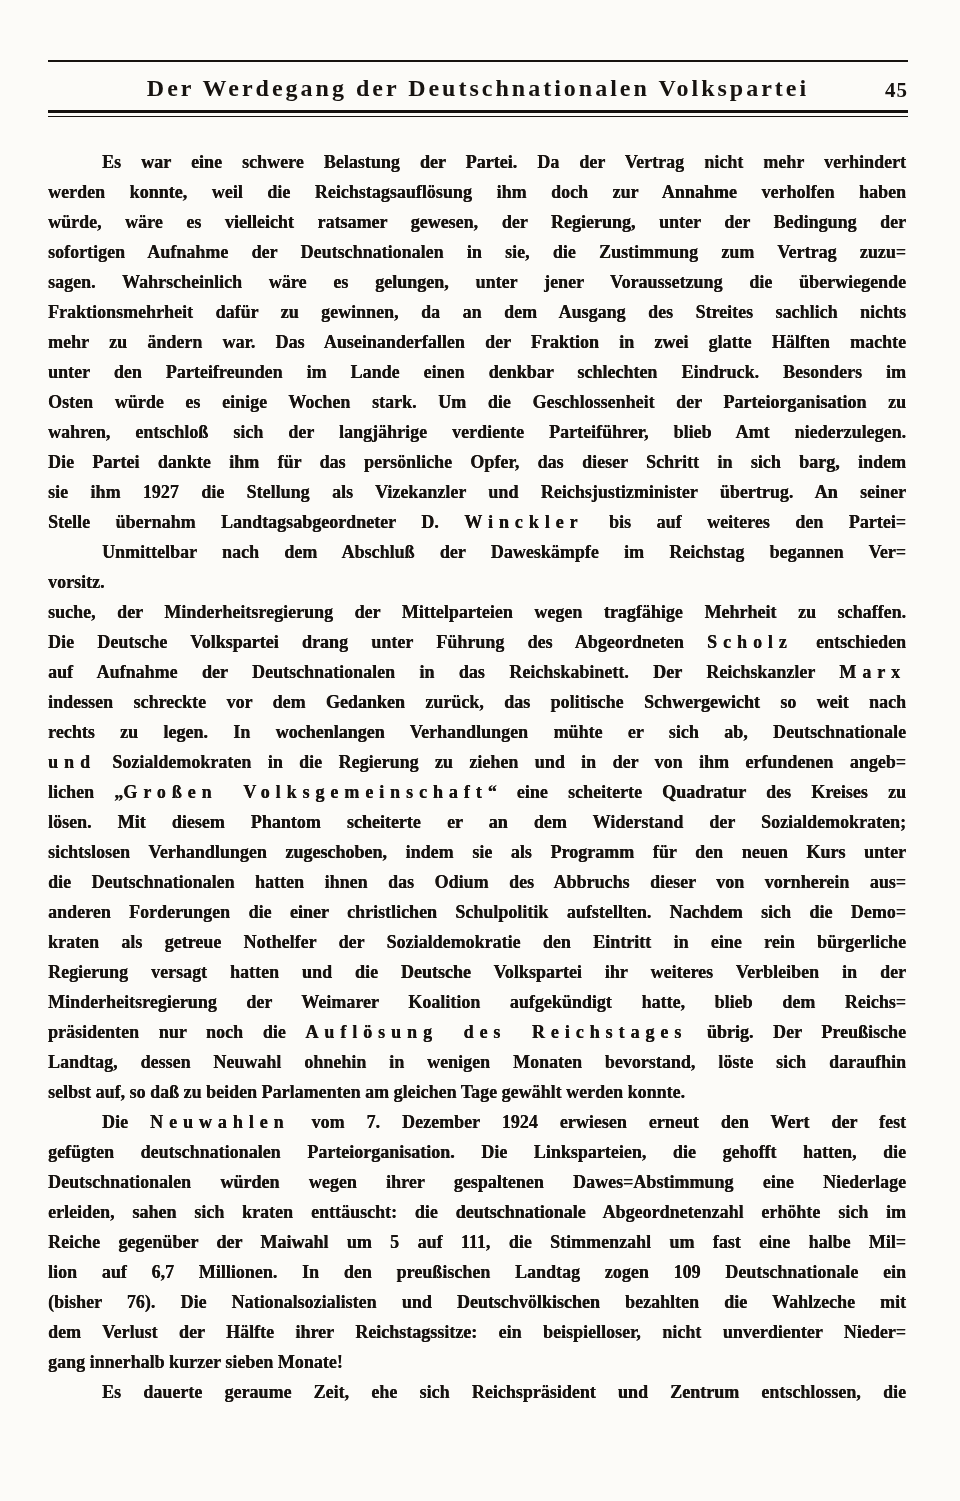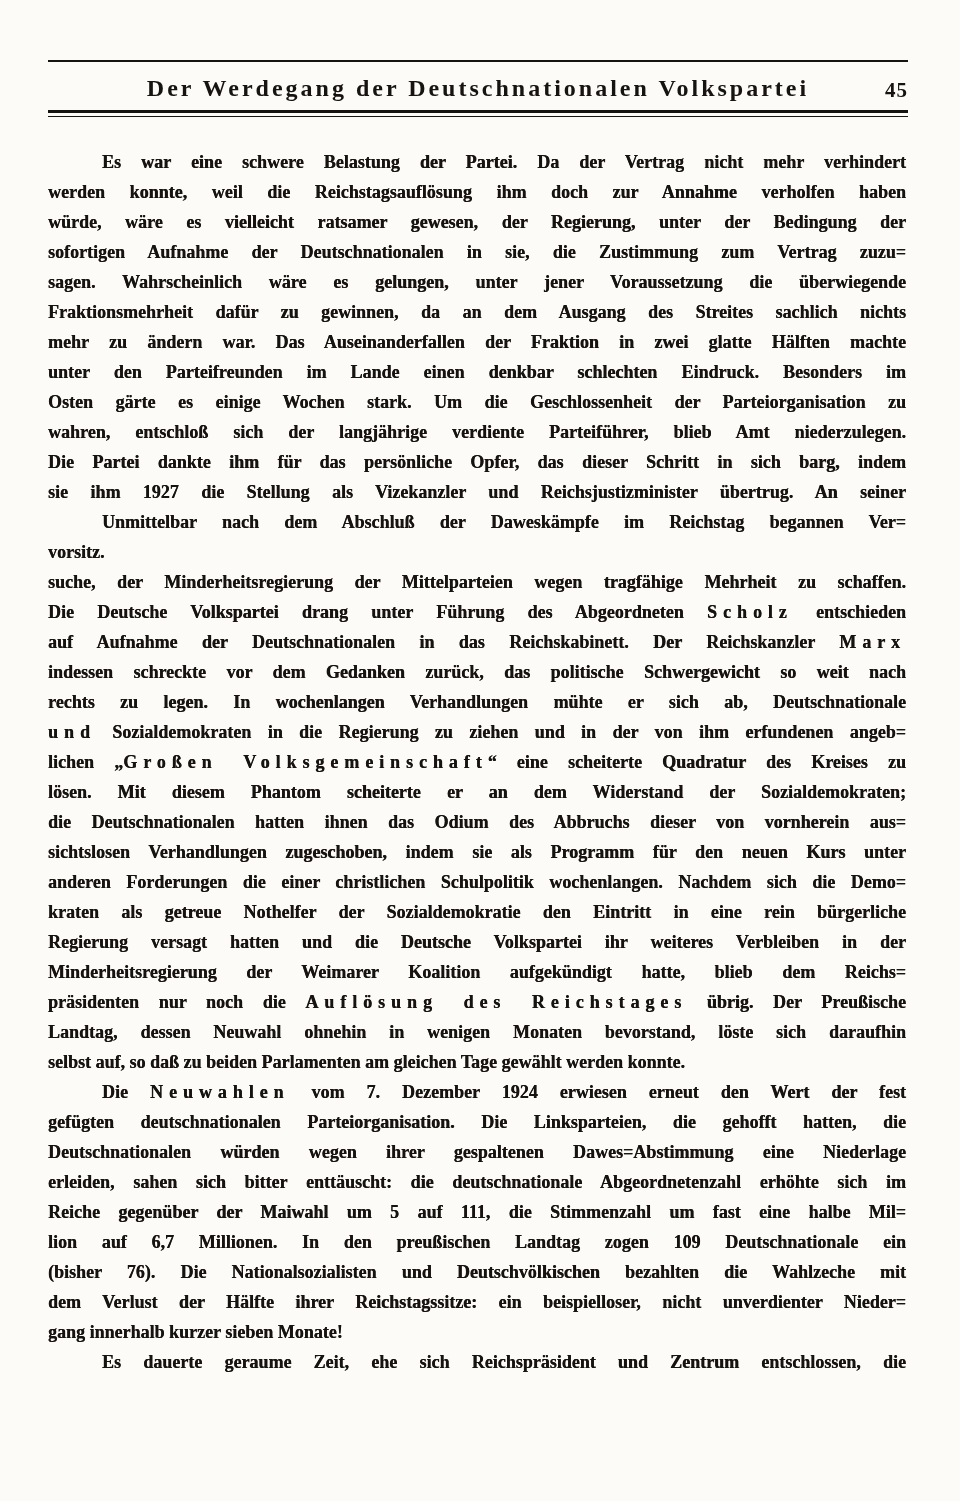--- a/index.html
+++ b/index.html
@@ -69,47 +69,48 @@
 
   <main class="text-block">
       <div class="line indent"><span class="seg">Es war eine schwere Belastung der Partei. Da der Vertrag nicht mehr verhindert</span></div>
       <div class="line"><span class="seg">werden konnte, weil die Reichstagsauflösung ihm doch zur Annahme verholfen haben</span></div>
       <div class="line"><span class="seg">würde, wäre es vielleicht ratsamer gewesen, der Regierung, unter der Bedingung der</span></div>
       <div class="line"><span class="seg">sofortigen Aufnahme der Deutschnationalen in sie, die Zustimmung zum Vertrag zuzu=</span></div>
       <div class="line"><span class="seg">sagen. Wahrscheinlich wäre es gelungen, unter jener Voraussetzung die überwiegende</span></div>
       <div class="line"><span class="seg">Fraktionsmehrheit dafür zu gewinnen, da an dem Ausgang des Streites sachlich nichts</span></div>
       <div class="line"><span class="seg">mehr zu ändern war. Das Auseinanderfallen der Fraktion in zwei glatte Hälften machte</span></div>
       <div class="line"><span class="seg">unter den Parteifreunden im Lande einen denkbar schlechten Eindruck. Besonders im</span></div>
-      <div class="line"><span class="seg">Osten gärte es einige Wochen stark. Um die Geschlossenheit der Parteiorganisation zu</span></div>
+      <div class="line"><span class="seg">Osten würde es einige Wochen stark. Um die Geschlossenheit der Parteiorganisation zu</span></div>
       <div class="line"><span class="seg">wahren, entschloß sich der langjährige verdiente Parteiführer, blieb Amt niederzulegen.</span></div>
       <div class="line"><span class="seg">Die Partei dankte ihm für das persönliche Opfer, das dieser Schritt in sich barg, indem</span></div>
       <div class="line"><span class="seg">sie ihm 1927 die Stellung als Vizekanzler und Reichsjustizminister übertrug. An seiner</span></div>
+      <div class="line"><span class="seg">Stelle übernahm Landtagsabgeordneter D. </span><span class="sp">Winckler</span><span class="seg"> bis auf weiteres den Partei=</span></div>
       <div class="line indent"><span class="seg">Unmittelbar nach dem Abschluß der Daweskämpfe im Reichstag begannen Ver=</span></div>
       <div class="line left"><span class="seg">vorsitz.</span></div>
       <div class="line"><span class="seg">suche, der Minderheitsregierung der Mittelparteien wegen tragfähige Mehrheit zu schaffen.</span></div>
       <div class="line"><span class="seg">Die Deutsche Volkspartei drang unter Führung des Abgeordneten </span><span class="sp">Scholz</span><span class="seg"> entschieden</span></div>
       <div class="line"><span class="seg">auf Aufnahme der Deutschnationalen in das Reichskabinett. Der Reichskanzler </span><span class="sp">Marx</span></div>
       <div class="line"><span class="seg">indessen schreckte vor dem Gedanken zurück, das politische Schwergewicht so weit nach</span></div>
       <div class="line"><span class="seg">rechts zu legen. In wochenlangen Verhandlungen mühte er sich ab, Deutschnationale</span></div>
       <div class="line"><span class="sp">und</span><span class="seg"> Sozialdemokraten in die Regierung zu ziehen und in der von ihm erfundenen angeb=</span></div>
       <div class="line"><span class="seg">lichen „</span><span class="sp">Großen Volksgemeinschaft</span><span class="seg">“ eine scheiterte Quadratur des Kreises zu</span></div>
       <div class="line"><span class="seg">lösen. Mit diesem Phantom scheiterte er an dem Widerstand der Sozialdemokraten;</span></div>
+      <div class="line"><span class="seg">sichtslosen Verhandlungen zugeschoben, indem sie als Programm für den neuen Kurs unter</span></div>
       <div class="line"><span class="seg">die Deutschnationalen hatten ihnen das Odium des Abbruchs dieser von vornherein aus=</span></div>
-      <div class="line"><span class="seg">sichtslosen Verhandlungen zugeschoben, indem sie als Programm für den neuen Kurs unter</span></div>
-      <div class="line"><span class="seg">anderen Forderungen die einer christlichen Schulpolitik wochenlangen. Nachdem sich die Demo=</span></div>
+      <div class="line"><span class="seg">anderen Forderungen die einer christlichen Schulpolitik aufstellten. Nachdem sich die Demo=</span></div>
       <div class="line"><span class="seg">kraten als getreue Nothelfer der Sozialdemokratie den Eintritt in eine rein bürgerliche</span></div>
       <div class="line"><span class="seg">Regierung versagt hatten und die Deutsche Volkspartei ihr weiteres Verbleiben in der</span></div>
       <div class="line"><span class="seg">Minderheitsregierung der Weimarer Koalition aufgekündigt hatte, blieb dem Reichs=</span></div>
       <div class="line"><span class="seg">präsidenten nur noch die </span><span class="sp">Auflösung des Reichstages</span><span class="seg"> übrig. Der Preußische</span></div>
       <div class="line"><span class="seg">Landtag, dessen Neuwahl ohnehin in wenigen Monaten bevorstand, löste sich daraufhin</span></div>
       <div class="line left"><span class="seg">selbst auf, so daß zu beiden Parlamenten am gleichen Tage gewählt werden konnte.</span></div>
       <div class="line indent"><span class="seg">Die </span><span class="sp">Neuwahlen</span><span class="seg"> vom 7. Dezember 1924 erwiesen erneut den Wert der fest</span></div>
       <div class="line"><span class="seg">gefügten deutschnationalen Parteiorganisation. Die Linksparteien, die gehofft hatten, die</span></div>
       <div class="line"><span class="seg">Deutschnationalen würden wegen ihrer gespaltenen Dawes=Abstimmung eine Niederlage</span></div>
-      <div class="line"><span class="seg">erleiden, sahen sich bitter enttäuscht: die deutschnationale Abgeordnetenzahl erhöhte sich im</span></div>
+      <div class="line"><span class="seg">erleiden, sahen sich kraten enttäuscht: die deutschnationale Abgeordnetenzahl erhöhte sich im</span></div>
       <div class="line"><span class="seg">Reiche gegenüber der Maiwahl um 5 auf 111, die Stimmenzahl um fast eine halbe Mil=</span></div>
       <div class="line"><span class="seg">lion auf 6,7 Millionen. In den preußischen Landtag zogen 109 Deutschnationale ein</span></div>
       <div class="line"><span class="seg">(bisher 76). Die Nationalsozialisten und Deutschvölkischen bezahlten die Wahlzeche mit</span></div>
       <div class="line"><span class="seg">dem Verlust der Hälfte ihrer Reichstagssitze: ein beispielloser, nicht unverdienter Nieder=</span></div>
       <div class="line left"><span class="seg">gang innerhalb kurzer sieben Monate!</span></div>
       <div class="line indent"><span class="seg">Es dauerte geraume Zeit, ehe sich Reichspräsident und Zentrum entschlossen, die</span></div>
     </main>
 </div>
 
 </body></html>

